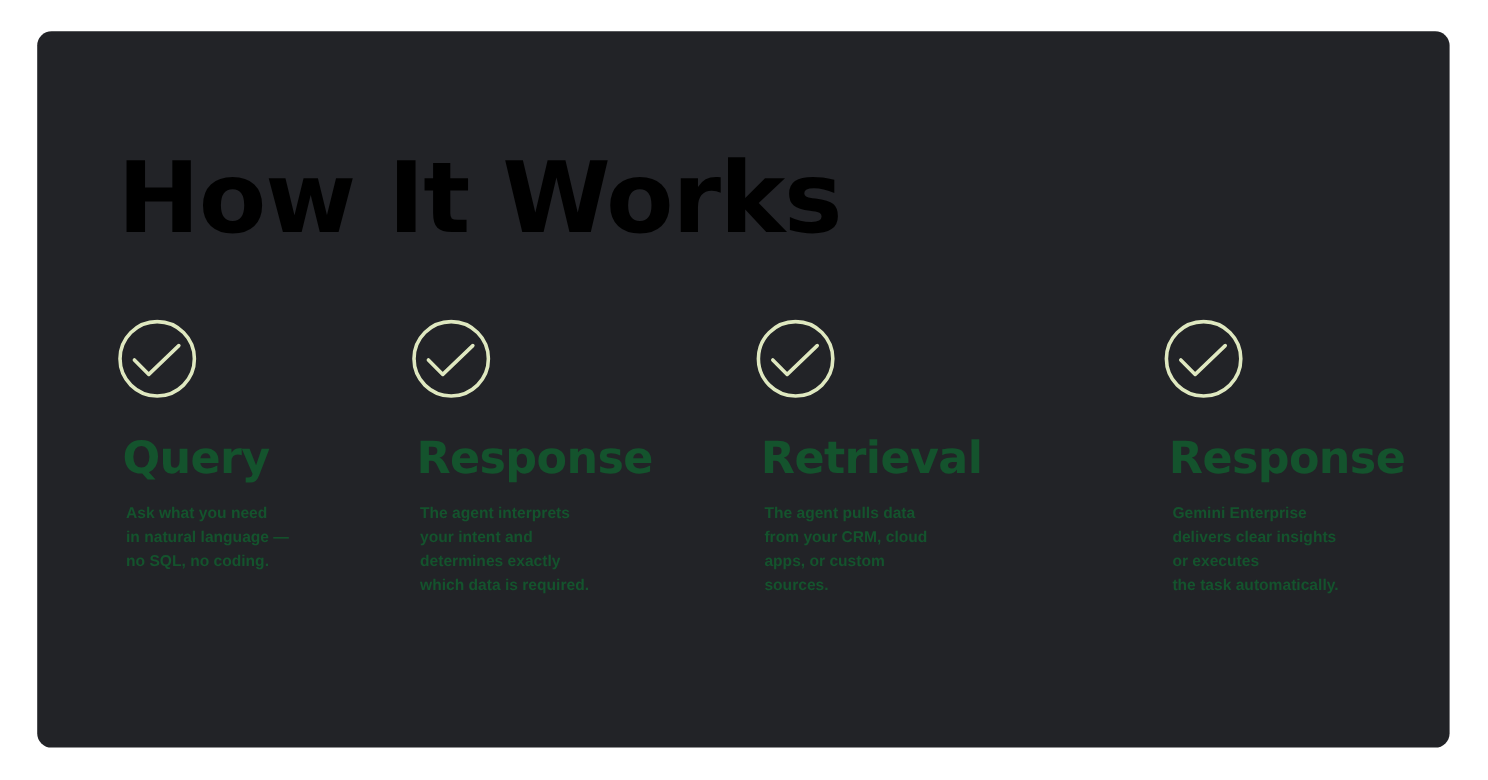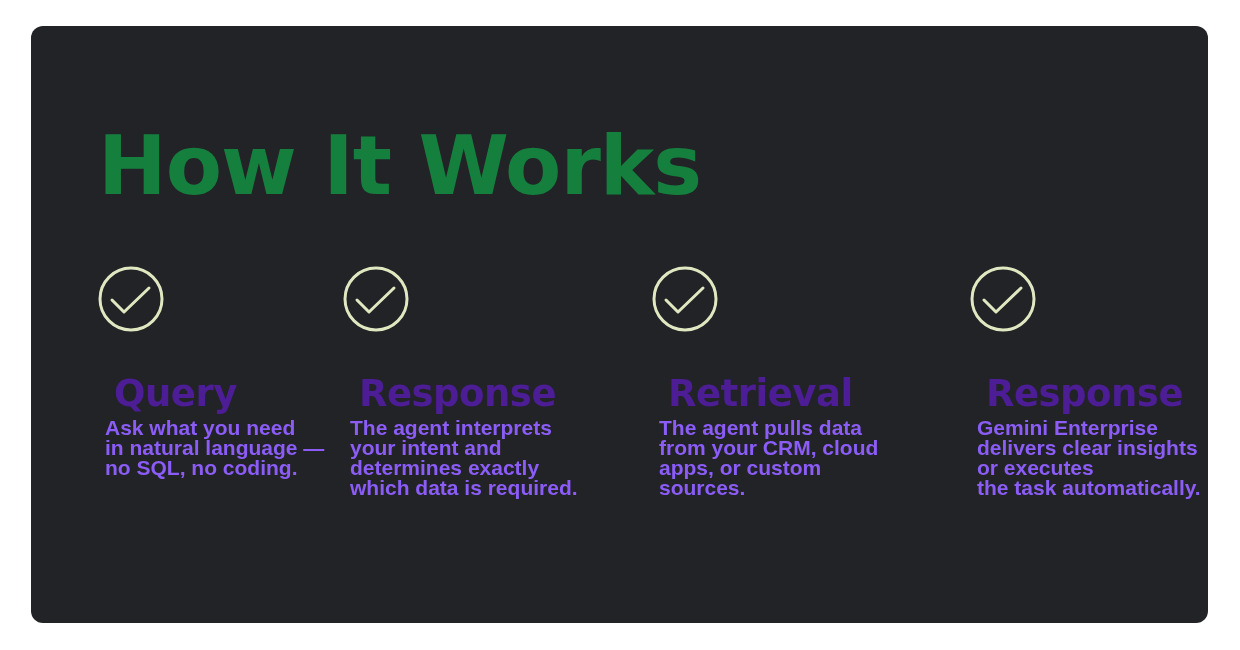--- a/index.html
+++ b/index.html
@@ -22,56 +22,56 @@
     .title {
       position: absolute;
       left: 98px;
       top: 118px;
       margin: 0;
       font-family: "DejaVu Sans", sans-serif;
       font-weight: bold;
       font-size: 82px;
       line-height: 96px;
       letter-spacing: -1px;
-      color: #15803d;
+      color: #000000;
       white-space: nowrap;
       text-align: right;
     }
     .step {
       position: absolute;
       top: 266px;
     }
     .check {
       width: 66px;
       height: 66px;
       display: block;
     }
     .step-title {
       position: absolute;
       top: 90px;
       left: 0;
-      margin: 16px;
+      margin: 4px;
       font-family: "DejaVu Sans", sans-serif;
       font-weight: bold;
       font-size: 37px;
       line-height: 44px;
-      color: #4c1d95;
+      color: #14532d;
       white-space: nowrap;
       letter-spacing: -0.5px;
     }
     .step-desc {
       position: absolute;
       top: 152px;
       left: 7px;
       margin: 0;
       font-family: "Liberation Sans", sans-serif;
       font-weight: bold;
-      font-size: 21px;
+      font-size: 13px;
       line-height: 20px;
-      color: #8b5cf6;
+      color: #14532d;
       white-space: pre-line;
       width: 240px;
     }
   </style>
 </head>
 <body>
 
 <div class="card"></div>
 
 <h1 class="title">How It Works</h1>
@@ -92,21 +92,21 @@
     <circle cx="33" cy="33" r="31" fill="none" stroke="#dfe8c0" stroke-width="3"></circle>
     <polyline points="14,34 26,46 51,22" fill="none" stroke="#dfe8c0" stroke-width="3" stroke-linecap="round" stroke-linejoin="round"></polyline>
   </svg>
   <h2 class="step-title">Response</h2>
   <p class="step-desc">The agent interprets
 your intent and
 determines exactly
 which data is required.</p>
 </div>
 
-<div class="step" style="left:652px;">
+<div class="step" style="left:630px;">
   <svg class="check" viewBox="0 0 66 66">
     <circle cx="33" cy="33" r="31" fill="none" stroke="#dfe8c0" stroke-width="3"></circle>
     <polyline points="14,34 26,46 51,22" fill="none" stroke="#dfe8c0" stroke-width="3" stroke-linecap="round" stroke-linejoin="round"></polyline>
   </svg>
   <h2 class="step-title">Retrieval</h2>
   <p class="step-desc">The agent pulls data
 from your CRM, cloud
 apps, or custom
 sources.</p>
 </div>

